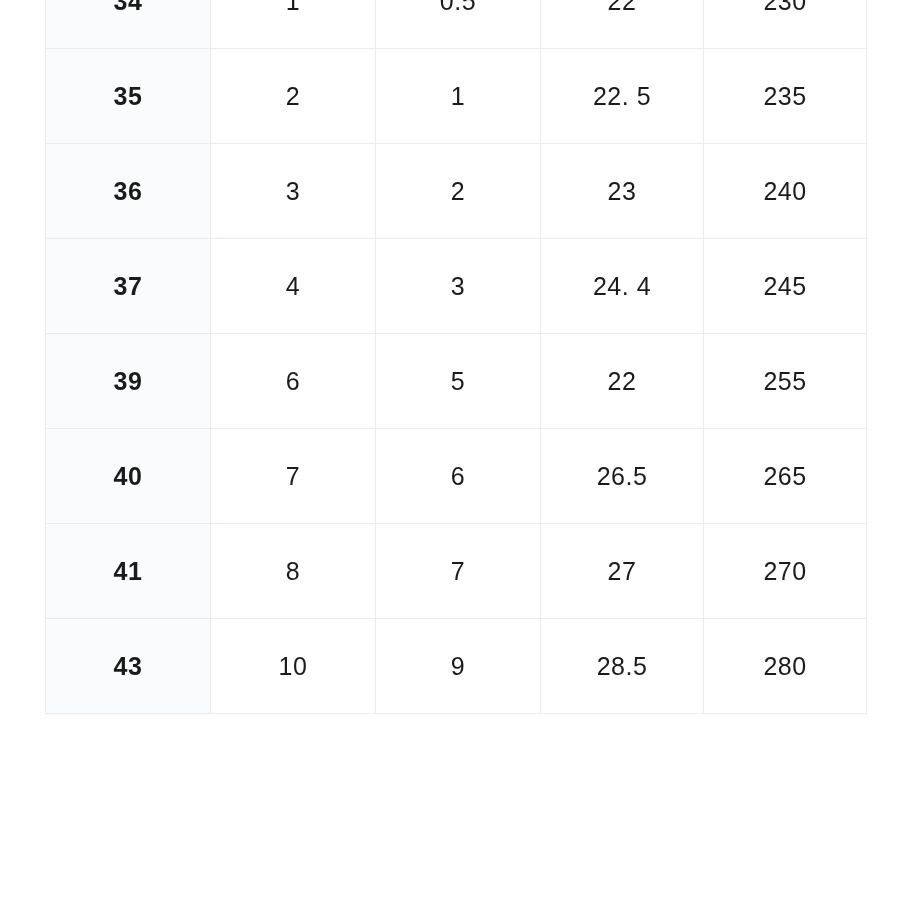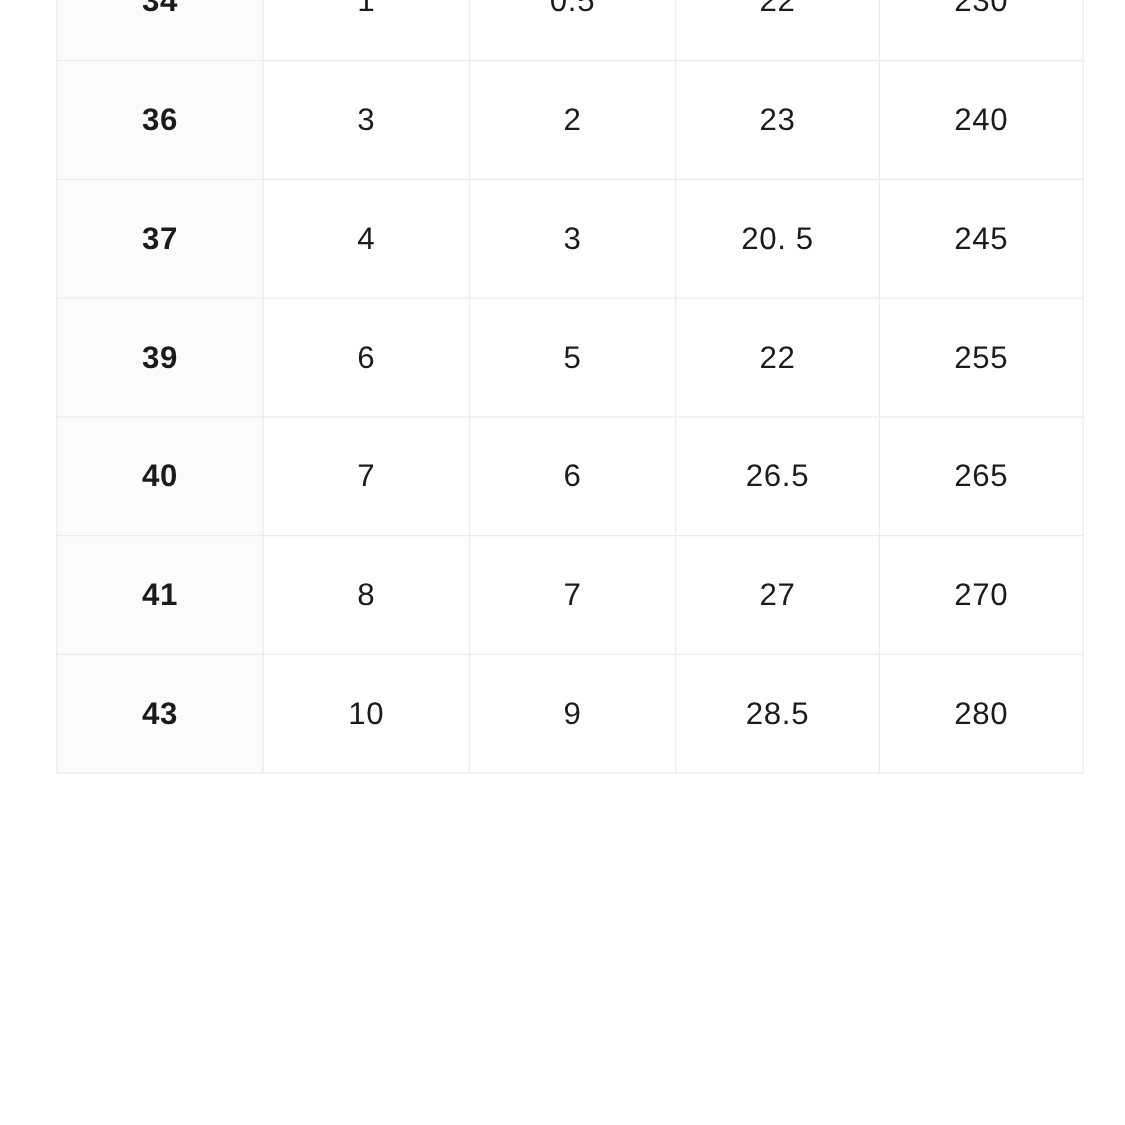--- a/index.html
+++ b/index.html
@@ -60,34 +60,41 @@
     <tbody>
 
       <tr>
         <td class="col-eu">34</td>
         <td class="col-us">1</td>
         <td class="col-uk">0.5</td>
         <td class="col-cm">22</td>
         <td class="col-mm">230</td>
       </tr>
 
+      <tr>
+        <td class="col-eu">35</td>
+        <td class="col-us">2</td>
+        <td class="col-uk">1</td>
+        <td class="col-cm">22. 5</td>
+        <td class="col-mm">235</td>
+      </tr>
 
       <tr>
         <td class="col-eu">36</td>
         <td class="col-us">3</td>
         <td class="col-uk">2</td>
         <td class="col-cm">23</td>
         <td class="col-mm">240</td>
       </tr>
 
       <tr>
         <td class="col-eu">37</td>
         <td class="col-us">4</td>
         <td class="col-uk">3</td>
-        <td class="col-cm">20. 5</td>
+        <td class="col-cm">24. 4</td>
         <td class="col-mm">245</td>
       </tr>
 
 
       <tr>
         <td class="col-eu">39</td>
         <td class="col-us">6</td>
         <td class="col-uk">5</td>
         <td class="col-cm">22</td>
         <td class="col-mm">255</td>

